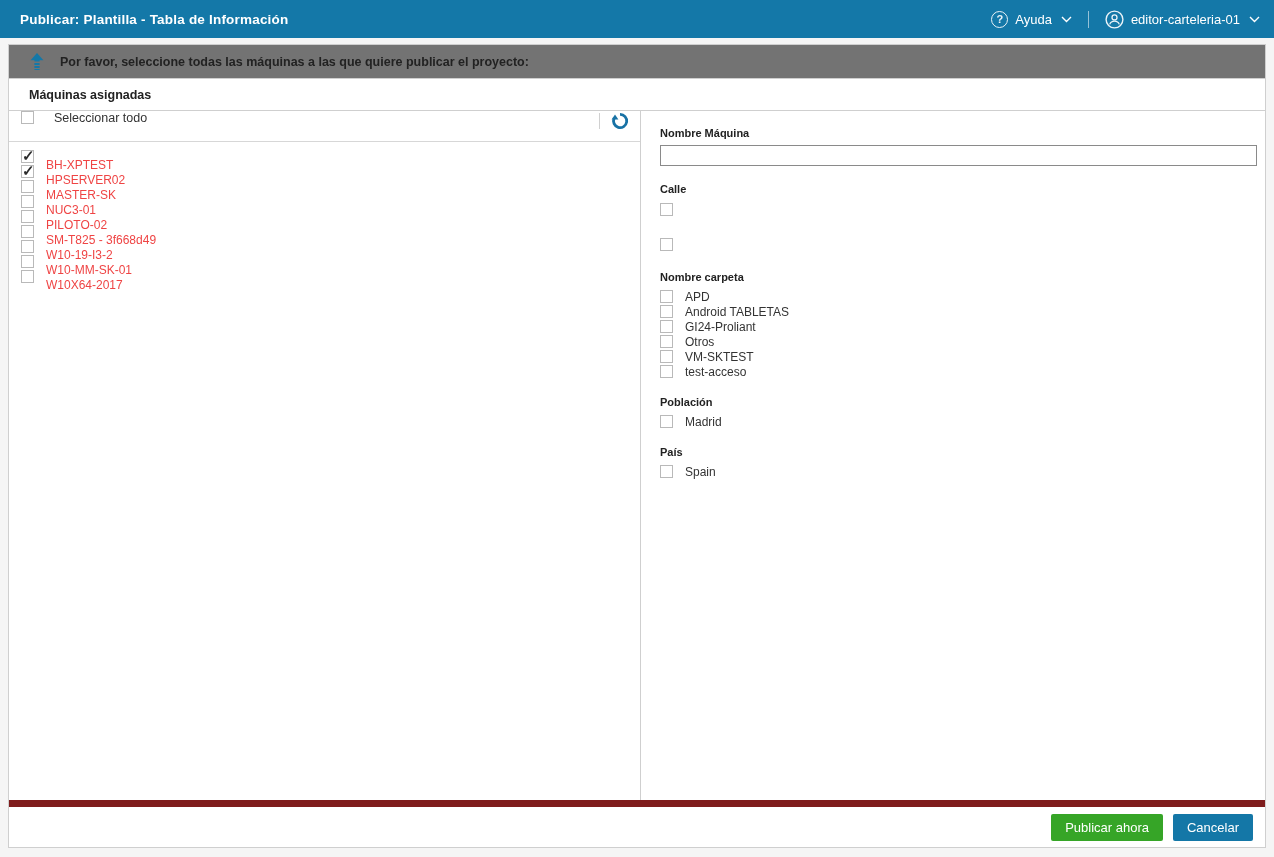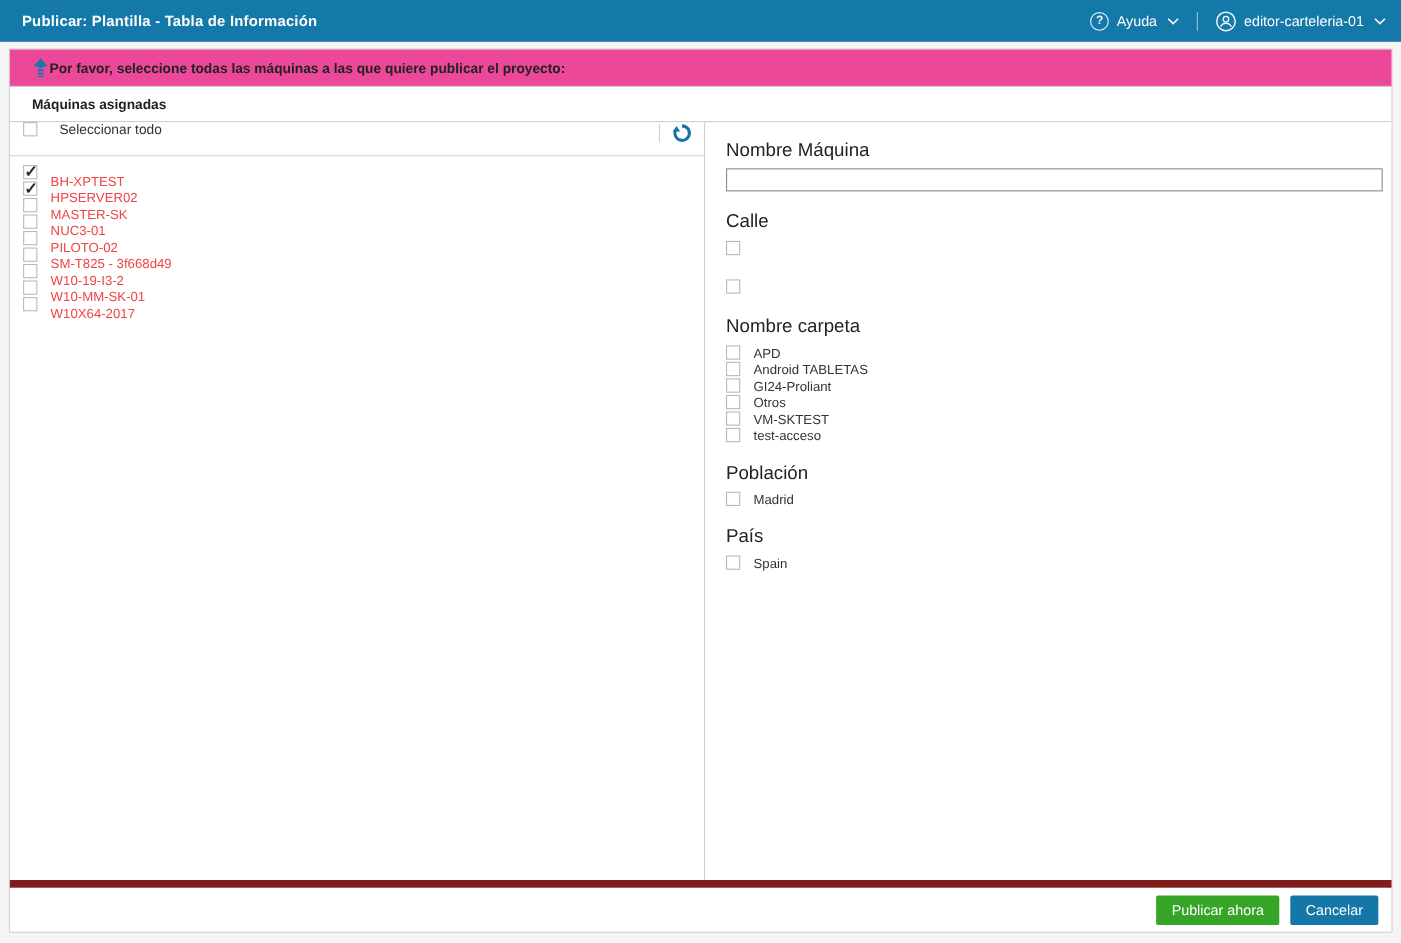--- a/index.html
+++ b/index.html
@@ -31,22 +31,22 @@
   
   .panel {
     margin:6px 8px 0 8px;
     height:804px;
     background:#fff;
     border:1px solid #cfcfcf;
     display:flex; flex-direction:column;
   }
 
   .instruction-row {
-    height:34px; background:#ec4899; border-bottom:1px solid #cfcfcf;
-    display:flex; align-items:center; padding-left:20px; 
+    height:34px; background:#737373; border-bottom:1px solid #cfcfcf;
+    display:flex; align-items:center; padding-left:20px; gap:15px;
     flex:none;
   }
   .instruction-text { font-weight:bold; font-size:12.5px; color:#222; }
 
   .section-row {
     height:32px; border-bottom:1px solid #cfcfcf;
     display:flex; align-items:center; padding-left:20px;
     flex:none;
   }
   .section-title { font-weight:bold; font-size:12.5px; color:#222; }
@@ -75,21 +75,21 @@
     border:1px solid #b9b9b9; background:#fff; display:inline-block;
   }
   .cb.checked::after {
     content:"\2713";
     position:absolute; left:0px; top:-4px;
     font-size:15px; font-weight:bold; color:#2b2b2b;
   }
 
   
   .right-col { flex:1 1 auto; padding:16px 8px 0 19px; }
-  .f-label { font-weight:normal; font-size:17px; color:#222; margin-bottom:6px; }
+  .f-label { font-weight:bold; font-size:11px; color:#222; margin-bottom:6px; }
   .f-group { margin-bottom:17px; }
   .name-input {
     width:100%; height:21px; border:1px solid #8a8a8a; background:#fff;
     font-family:"Liberation Sans", sans-serif; font-size:12px; padding:0 6px;
     outline:none; display:block;
   }
   .opt-row { display:flex; align-items:center; height:15px; }
   .opt-row .cb { margin-left:0; margin-right:12px; }
   .opt-label { font-size:12px; color:#333; white-space:nowrap; }
   .single-cb { margin-top:2px; }

